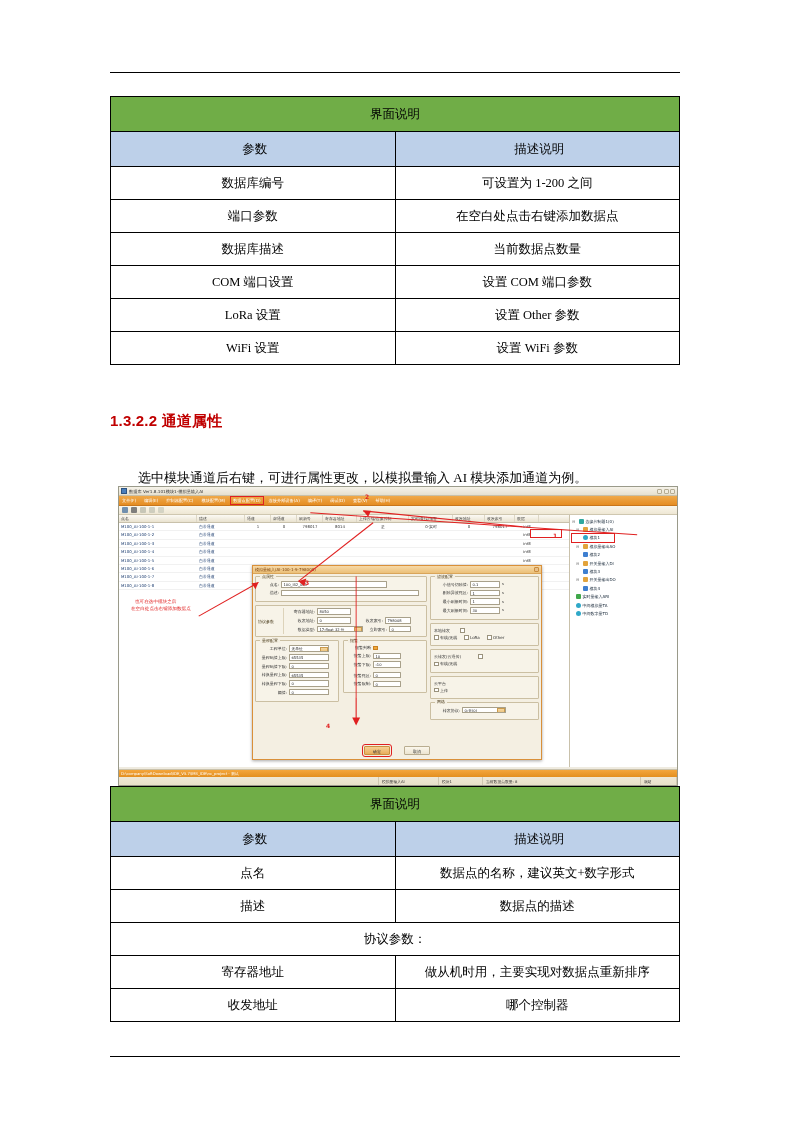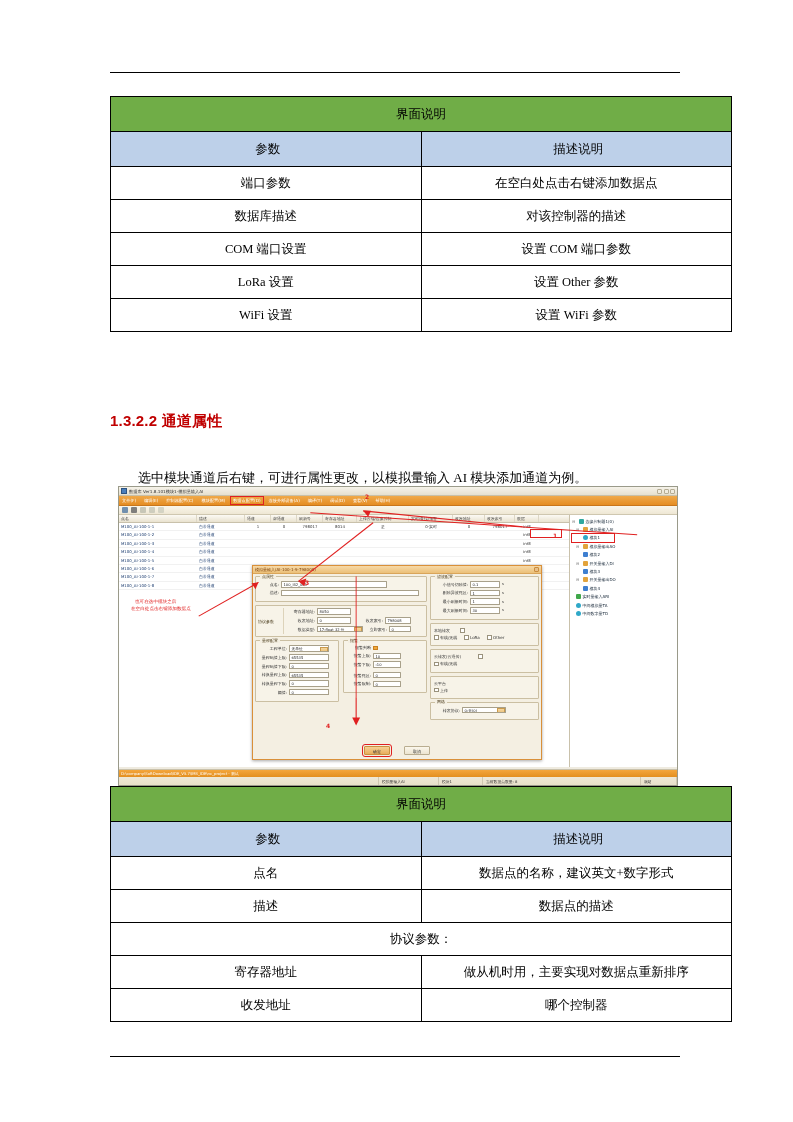--- a/index.html
+++ b/index.html
@@ -26,21 +26,21 @@
     left: 110px;
     top: 72px;
     width: 570px;
     height: 0;
     border-top: 1px solid #000;
   }
 
   
   table.spec {
     border-collapse: collapse;
-    width: 622px;
+    width: 570px;
     table-layout: fixed;
   }
   table.spec td {
     border: 1px solid #000;
     text-align: center;
     vertical-align: middle;
     font-size: 12.5px;
     font-family: "Liberation Serif", "DejaVu Serif", serif;
     padding: 6px 4px;
     line-height: 1.3;
@@ -523,26 +523,30 @@
     <table class="spec">
       <tbody>
         <tr class="title">
           <td colspan="2">界面说明</td>
         </tr>
         <tr class="head">
           <td style="width:285px">参数</td>
           <td style="width:285px">描述说明</td>
         </tr>
         <tr class="row">
+          <td>数据库编号</td>
+          <td>可设置为 1-200 之间</td>
+        </tr>
+        <tr class="row">
           <td>端口参数</td>
           <td>在空白处点击右键添加数据点</td>
         </tr>
         <tr class="row">
           <td>数据库描述</td>
-          <td>对该控制器的描述</td>
+          <td>当前数据点数量</td>
         </tr>
         <tr class="row">
           <td>COM 端口设置</td>
           <td>设置 COM 端口参数</td>
         </tr>
         <tr class="row">
           <td>LoRa 设置</td>
           <td>设置 Other 参数</td>
         </tr>
         <tr class="row">

